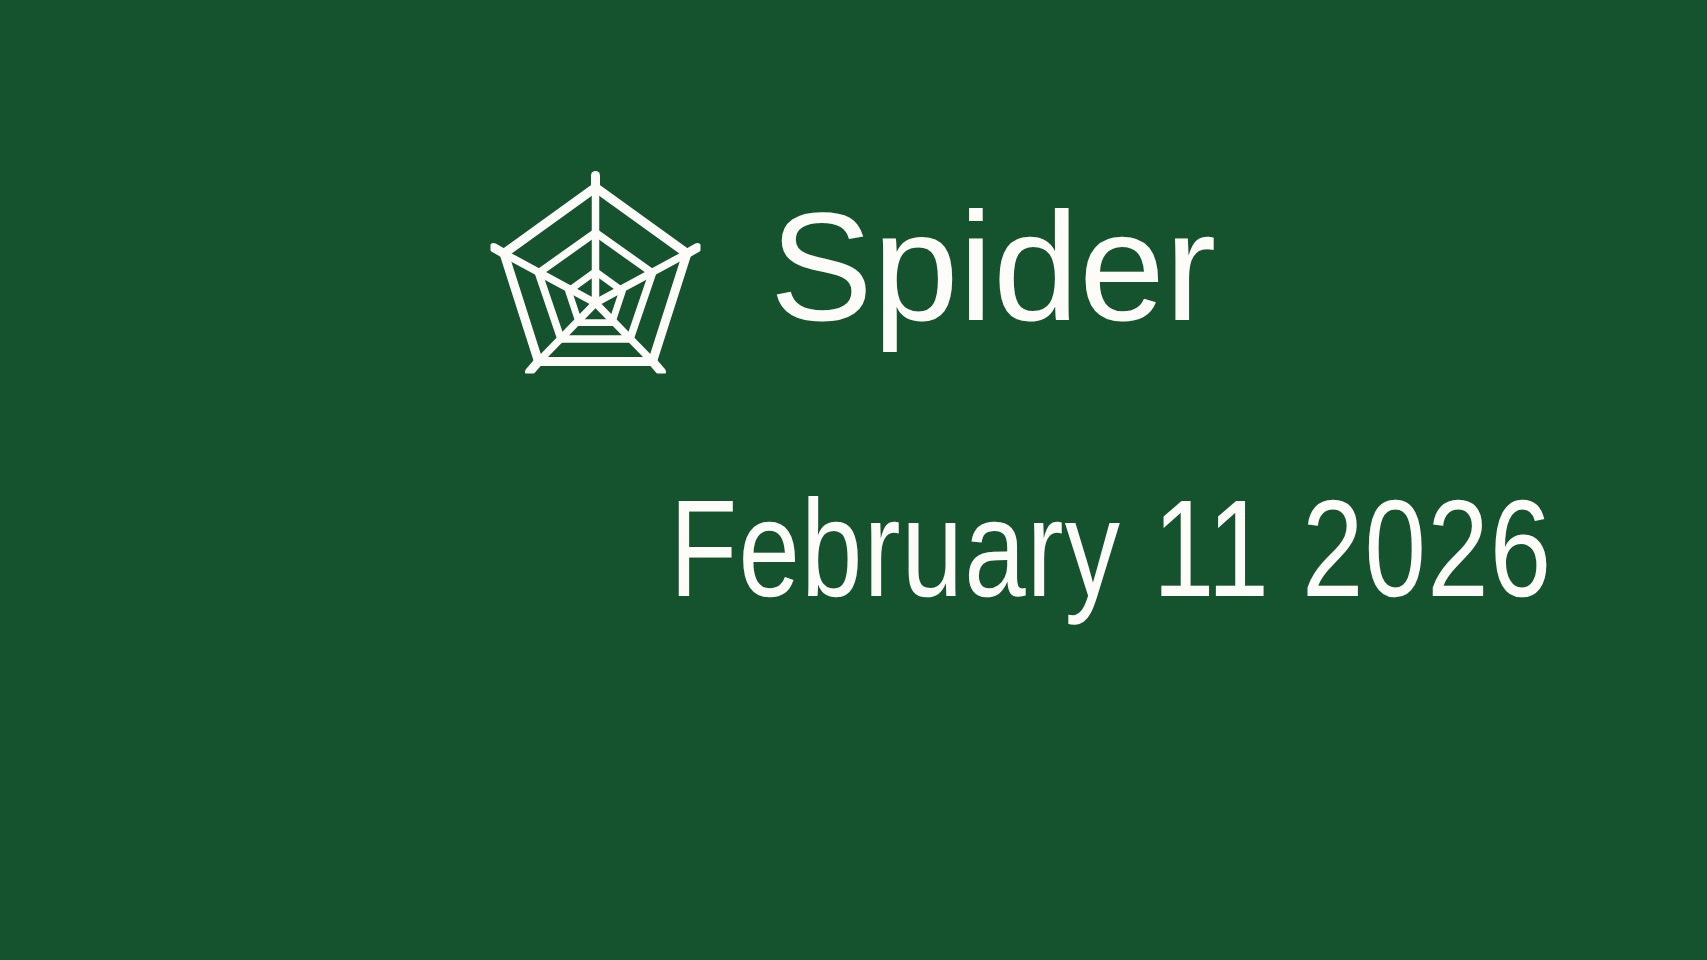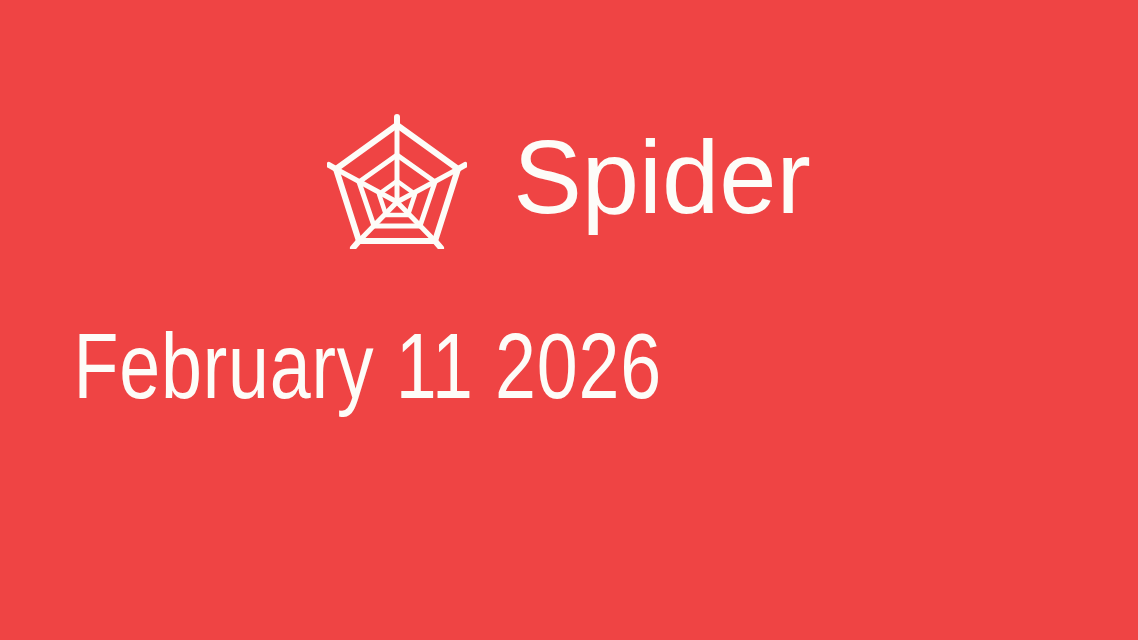--- a/index.html
+++ b/index.html
@@ -11,21 +11,21 @@
     width: 1138px;
     height: 640px;
     overflow: hidden;
     font-family: "Liberation Sans", sans-serif;
   }
 
   #splash {
     position: relative;
     width: 1138px;
     height: 640px;
-    background: #ef4444;
+    background: #14532d;
     display: flex;
     flex-direction: column;
     align-items: center;
     justify-content: flex-start;
     box-sizing: border-box;
   }
 
   
   .title-row {
     position: absolute;
@@ -68,21 +68,21 @@
 
   
   .date-row {
     position: absolute;
     top: 316px;
     left: 0;
     width: 1108px;
     height: 100px;
     display: flex;
     align-items: center;
-    justify-content: flex-start;
+    justify-content: flex-end;
   }
 
   .date-text {
     color: #fdfcf8;
     font-family: "Liberation Sans Narrow", "Liberation Sans", sans-serif;
     font-weight: 400;
     font-size: 92px;
     line-height: 1;
     white-space: nowrap;
     

